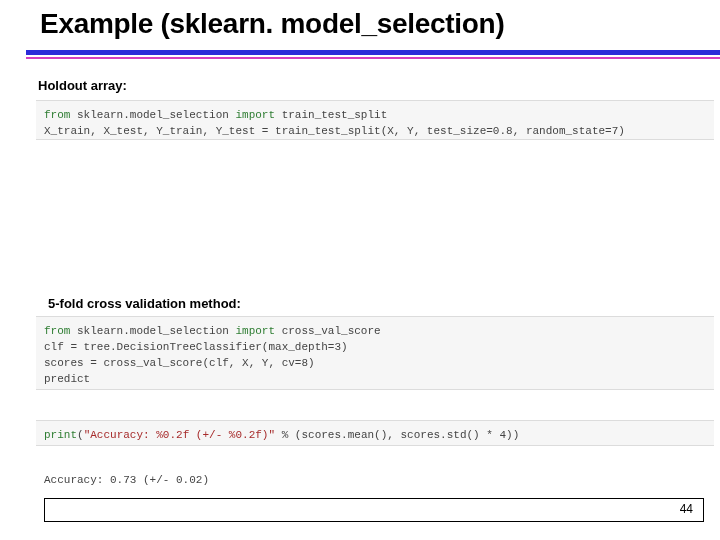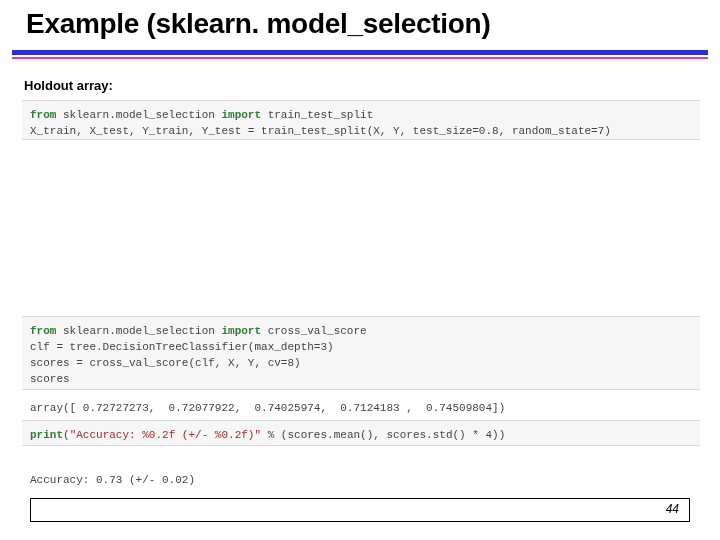--- a/index.html
+++ b/index.html
@@ -9,20 +9,21 @@
     height: 540px;
     background: #ffffff;
     font-family: Arial, Helvetica, sans-serif;
     overflow: hidden;
   }
   .slide {
     position: relative;
     width: 584px;
     height: 540px;
     box-sizing: border-box;
+    margin-left: 14px;
   }
   .title {
     position: absolute;
     left: 26px;
     top: 8px;
     font-size: 28px;
     font-weight: bold;
     color: #000;
     letter-spacing: -0.3px;
   }
@@ -82,65 +83,64 @@
     width: 678px;
     background: #ffffff;
     box-sizing: border-box;
     padding: 4px 8px;
     font-family: "Courier New", Courier, monospace;
     font-size: 11px;
     line-height: 16px;
     color: #444;
     white-space: pre;
   }
-  .kw-green  { color: #2e7d32; font-weight: bold; }
+  .kw-green  { color: #2e7d32; font-weight: normal; }
   .kw-str    { color: #a62a2a; }
   .page-box {
     position: absolute;
     left: 30px;
     bottom: 18px;
     width: 660px;
     height: 24px;
     border: 1.5px solid #000;
     box-sizing: border-box;
   }
   .page-num {
     position: absolute;
     right: 10px;
     top: 3px;
     font-size: 12px;
     color: #000;
-    font-style: italic;
   }
 </style>
 </head>
 <body>
 
 <div class="slide">
 
   <div class="title">Example (sklearn. model_selection)</div>
 
   <div class="accent-bar">
     <div class="accent-blue"></div>
     <div class="accent-magenta"></div>
   </div>
 
   <div class="subhead1">Holdout array:</div>
 
   <div class="codebox" style="top:100px; height:40px;"><span class="kw-green">from</span><span> sklearn.model_selection </span><span class="kw-green">import</span><span> train_test_split</span>
 <span>X_train, X_test, Y_train, Y_test = train_test_split(X, Y, test_size=0.8, random_state=7)</span></div>
 
 
+  <div class="subhead2">5-fold cross validation method:</div>
 
   <div class="codebox" style="top:316px; height:74px;"><span class="kw-green">from</span><span> sklearn.model_selection </span><span class="kw-green">import</span><span> cross_val_score</span>
 <span>clf = tree.DecisionTreeClassifier(max_depth=3)</span>
 <span>scores = cross_val_score(clf, X, Y, cv=8)</span>
-<span>scores</span></div>
+<span>predict</span></div>
 
-  <div class="outbox" style="top:396px;">array([ 0.72727273,  0.72077922,  0.74025974,  0.7124183 ,  0.74509804])</div>
 
   <div class="codebox" style="top:420px; height:26px;"><span class="kw-green">print</span><span>(</span><span class="kw-str">"Accuracy: %0.2f (+/- %0.2f)"</span><span> % (scores.mean(), scores.std() * 4))</span></div>
 
   <div class="outbox" style="top:468px;">Accuracy: 0.73 (+/- 0.02)</div>
 
   <div class="page-box">
     <div class="page-num">44</div>
   </div>
 
 </div>

